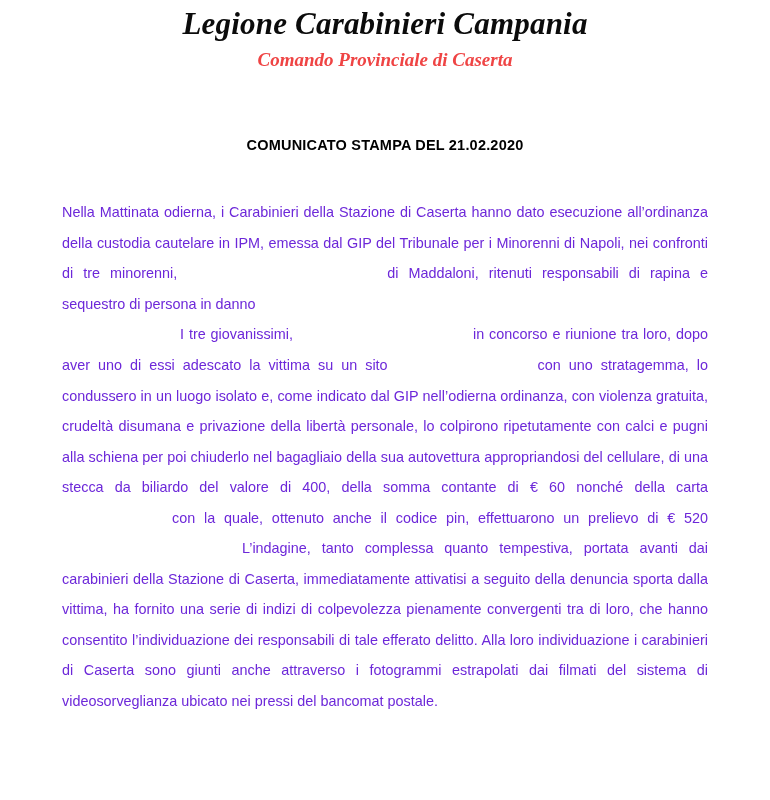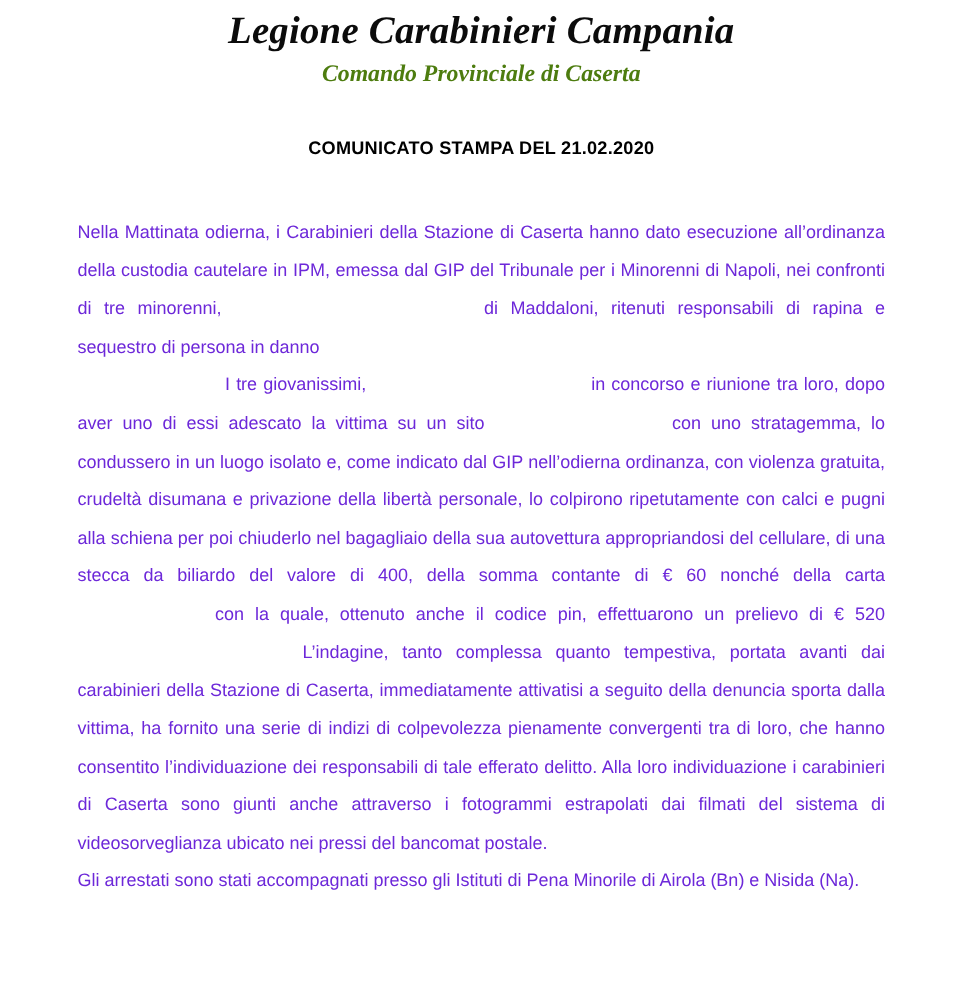--- a/index.html
+++ b/index.html
@@ -35,29 +35,29 @@
     margin: 0;
     color: #0b0b0b;
   }
   .org-sub {
     font-family: "Liberation Serif", serif;
     font-style: italic;
     font-weight: bold;
     font-size: 19px;
     line-height: 1.25;
     margin: 5px 0 0 0;
-    color: #4d7c0f;
+    color: #ef4444;
   }
   .press-title {
     text-align: center;
     font-family: "Liberation Sans", sans-serif;
     font-weight: bold;
     font-size: 14.5px;
     letter-spacing: 0.2px;
-    margin-top: 40px;
+    margin-top: 66px;
     color: #000000;
   }
   .body-text {
     margin-top: 44px;
     font-family: "Liberation Sans", sans-serif;
     font-size: 14.4px;
     line-height: 2.12;
     text-align: justify;
     text-justify: inter-word;
     color: #6d28d9;
@@ -101,18 +101,15 @@
   <div class="body-text">
 
     <p class="para-block">
       <span>Nella Mattinata odierna, i Carabinieri della Stazione di Caserta hanno dato esecuzione all’ordinanza della custodia cautelare in IPM, emessa dal GIP del Tribunale per i Minorenni di Napoli, nei confronti di tre minorenni,</span><span class="redact r-1">&nbsp;</span><span>di Maddaloni, ritenuti responsabili di rapina e sequestro di persona in danno</span>
     </p>
 
     <p class="para-block">
       <span class="indent-lead">&nbsp;</span><span>I tre giovanissimi,</span><span class="redact r-2">&nbsp;</span><span>in concorso e riunione tra loro, dopo aver uno di essi adescato la vittima su un sito</span><span class="redact r-3">&nbsp;</span><span>con uno stratagemma, lo condussero in un luogo isolato e, come indicato dal GIP nell’odierna ordinanza, con violenza gratuita, crudeltà disumana e privazione della libertà personale, lo colpirono ripetutamente con calci e pugni alla schiena per poi chiuderlo nel bagagliaio della sua autovettura appropriandosi del cellulare, di una stecca da biliardo del valore di 400, della somma contante di € 60 nonché della carta</span><span class="redact r-4">&nbsp;</span><span>con la quale, ottenuto anche il codice pin, effettuarono un prelievo di € 520</span><span class="redact r-2">&nbsp;</span><span>L’indagine, tanto complessa quanto tempestiva, portata avanti dai carabinieri della Stazione di Caserta, immediatamente attivatisi a seguito della denuncia sporta dalla vittima, ha fornito una serie di indizi di colpevolezza pienamente convergenti tra di loro, che hanno consentito l’individuazione dei responsabili di tale efferato delitto. Alla loro individuazione i carabinieri di Caserta sono giunti anche attraverso i  fotogrammi estrapolati dai filmati del sistema di videosorveglianza ubicato nei pressi del bancomat postale.</span>
     </p>
 
-    <p class="para-block last-lines">
-      <span>Gli arrestati sono stati accompagnati presso gli Istituti di Pena Minorile di Airola (Bn) e Nisida (Na).</span>
-    </p>
 
   </div>
 </div>
 
 </body></html>

